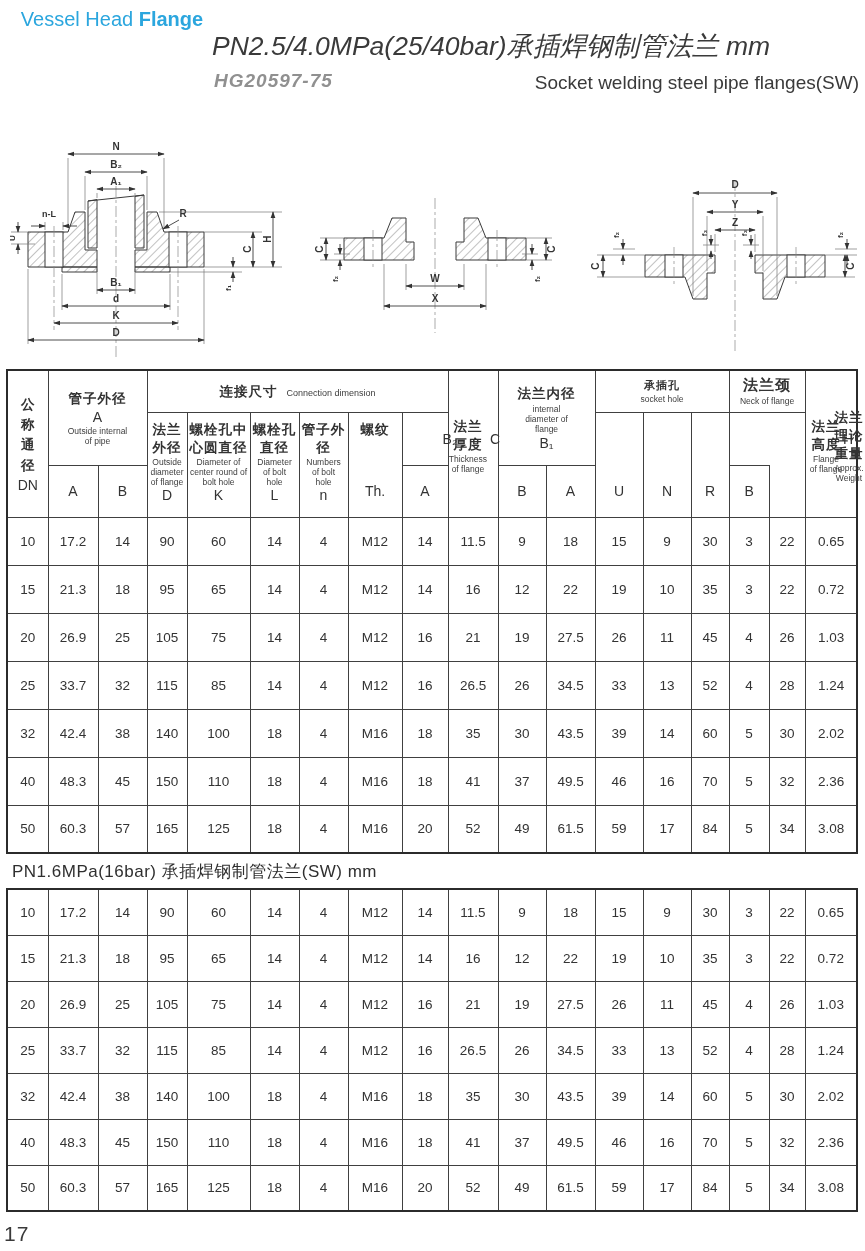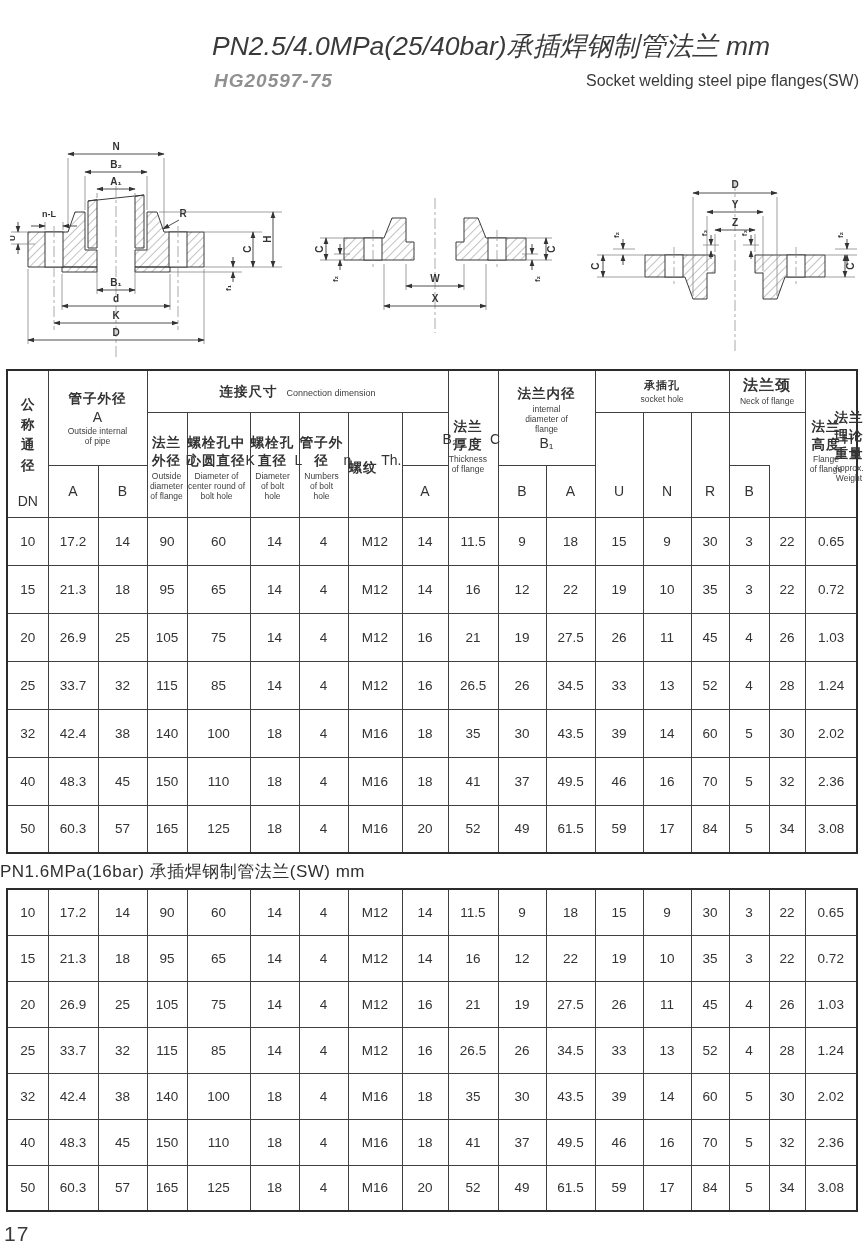--- a/index.html
+++ b/index.html
@@ -12,21 +12,21 @@
   .page-header { position:relative; height:118px; }
   .logo { position:absolute; left:12px; top:6px; width:200px; text-align:center; }
   .logo-title { display:block; font-size:31px; font-weight:bold; font-style:italic;
     color:#1697d6; letter-spacing:-1px; line-height:1.05; }
   .logo-sub { display:block; font-size:20px; color:#2ba6de; letter-spacing:0; margin-top:2px; white-space:nowrap; }
   .logo-sub b { font-weight:bold; }
   .doc-title { position:absolute; left:212px; top:28px; font-size:26.5px; color:#3a3a3a;
     white-space:nowrap; letter-spacing:0;font-style:italic; }
   .std-code { position:absolute; left:214px; top:70px; font-size:19px; font-weight:bold;
     font-style:italic; color:#909090; letter-spacing:1px; }
-  .subtitle-en { position:absolute; right:6px; top:72px; font-size:16px; color:#3a3a3a; }
+  .subtitle-en { position:absolute; right:6px; top:72px; font-size:19px; color:#3a3a3a; }
   
   .drawings { display:flex; gap:4px; padding-left:5px; margin-top:20px; height:225px; }
   svg text { font-family:"Liberation Sans","DejaVu Sans",sans-serif; }
   .lbl  { font-size:10px; font-weight:bold; fill:#333; }
   .lbls { font-size:8px;  font-weight:bold; fill:#333; }
   .body-part { fill:url(#h1); stroke:#3a3a3a; stroke-width:1; }
   .thin { stroke:#777; stroke-width:0.7; fill:none; }
   .cline { stroke:#888; stroke-width:0.7; stroke-dasharray:11 3 3 3; fill:none; }
   .dim { stroke:#3a3a3a; stroke-width:0.9; fill:none; }
   .edge { stroke:#3a3a3a; stroke-width:1; fill:none; }
@@ -36,41 +36,42 @@
     border:2px solid #2b2b2b; }
   th,td { border:1px solid #404040; text-align:center; vertical-align:middle;
     padding:0; color:#333; font-weight:normal; }
   tr.hr1 { height:42px; } tr.hr2 { height:53px; } tr.hr3 { height:52px; }
   #t1 td { height:48px; font-size:13.5px; }
   #t2 td { height:46px; font-size:13.5px; }
   .cn  { font-size:13.5px; font-weight:bold; letter-spacing:1px; }
   .cn2 { font-size:13.5px; font-weight:bold; letter-spacing:1px; word-break:break-all;
     line-height:1.3; margin:0 auto; }
   .cnv { width:15px; word-break:break-all; font-size:13.5px; font-weight:bold;
-    line-height:1.5; margin:16px auto; }
+    line-height:1.5; margin:0 auto; }
   .en  { font-size:8.5px; font-weight:normal; line-height:1.18; color:#3d3d3d; margin:0 auto; }
   .code { font-size:14px; font-weight:normal; letter-spacing:0; }
   .w30{width:31px}.w34{width:34px}.w38{width:38px}.w44{width:44px}
   .w48{width:48px}.w58{width:58px}.w62{width:62px}
   .vstack { display:flex; flex-direction:column; align-items:center; gap:1px; }
   .vsb  { display:flex; flex-direction:row; align-items:center;
     justify-content:center; height:139px; padding-top:5px; }
-  .vsb2 { display:flex; flex-direction:row; align-items:center;
+  .vsb2 { display:flex; flex-direction:column; align-items:center;
     justify-content:space-between; height:99px; padding-top:6px; }
   .pbot { margin-bottom:15px; }
   .bletter { vertical-align:bottom; padding-bottom:17px; }
   
-  .section2-title { margin:6px 0 5px 0; font-size:17px; color:#2f2f2f; letter-spacing:0.5px; }
+  .section2-title { margin:6px 0 5px 12px; font-size:17px; color:#2f2f2f; letter-spacing:0.5px; }
   .page-number { margin:10px 0 0 4px; font-size:21px; color:#3a3a3a; letter-spacing:1px; }
 </style>
 </head>
 <body>
 
 <div class="page-header">
   <div class="logo">
+    <span class="logo-sub"><span>Vessel Head</span> <b>Flange</b></span>
   </div>
   <div class="doc-title">PN2.5/4.0MPa(25/40bar)承插焊钢制管法兰 mm</div>
   <div class="std-code">HG20597-75</div>
   <div class="subtitle-en">Socket welding steel pipe flanges(SW)</div>
 </div>
 
 <div class="drawings">
 
   <svg width="285" height="225" viewBox="0 0 285 225">
     <defs>

